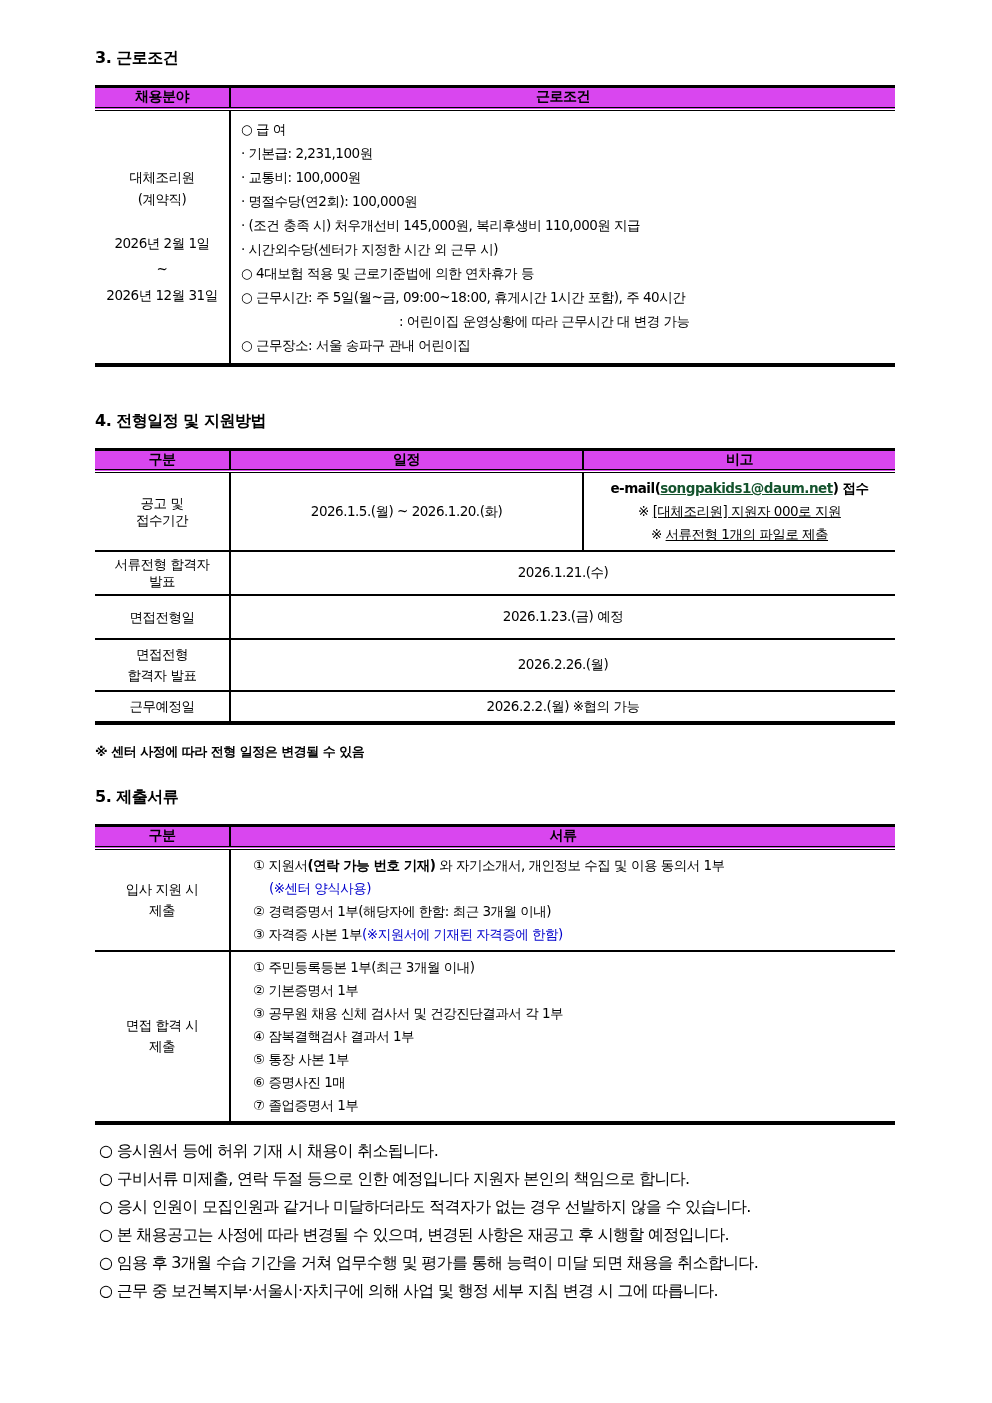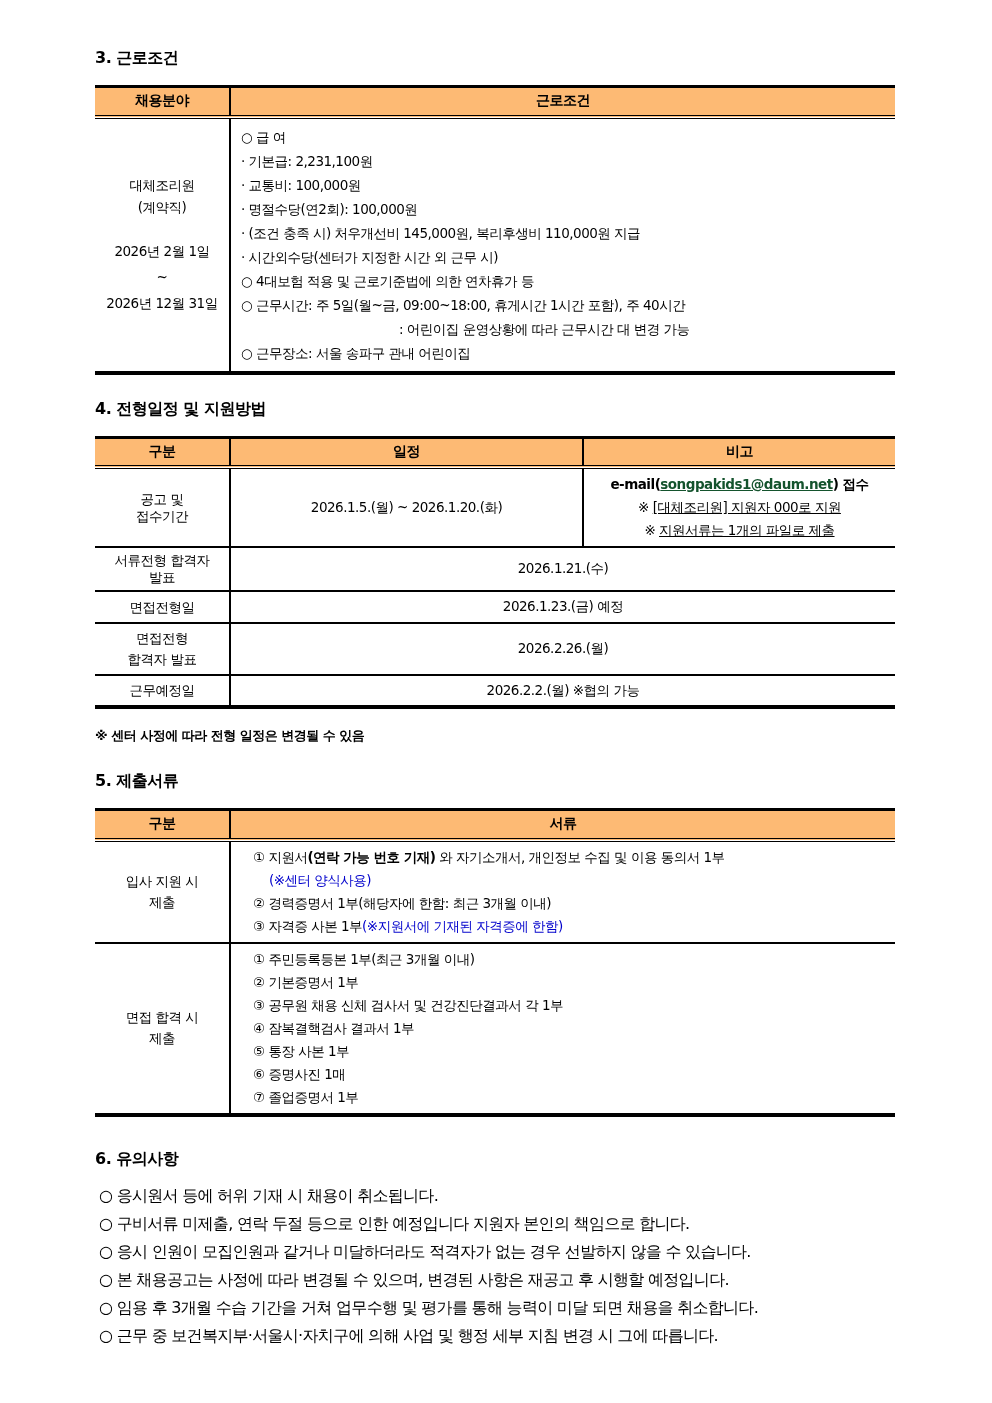--- a/index.html
+++ b/index.html
@@ -15,39 +15,39 @@
     position: absolute;
     left: 95px; top: 0;
     width: 800px;
   }
   .sec-heading {
     font-size: 16px;
     font-weight: bold;
     letter-spacing: -0.5px;
   }
   #h3 { margin-top: 48px; }
-  #h4 { margin-top: 24px; }
+  #h4 { margin-top: 44px; }
   #h5 { margin-top: 26px; }
   #h6 { margin-top: 32px; }
 
   table.doc-table {
     width: 100%;
     border-collapse: collapse;
     table-layout: fixed;
     border-top: 3px solid #000;
     border-bottom: 4px solid #000;
     margin-top: 16px;
     font-size: 13.5px;
     letter-spacing: -0.5px;
   }
   table.doc-table th {
-    background: #fdba74;
+    background: #d946ef;
     font-weight: bold;
     font-size: 14px;
-    height: 30px;
+    height: 22px;
     text-align: center;
     vertical-align: middle;
     border-bottom: 4px double #000;
   }
   table.doc-table td {
     vertical-align: middle;
   }
   .vline { border-right: 2px solid #000; }
   .rowline { border-bottom: 2px solid #000; }
 
@@ -73,21 +73,21 @@
   .remark-cell { text-align: center; padding: 4px 2px; }
   .remark-line { line-height: 23px; white-space: nowrap; }
   .remark-line.strong { font-weight: bold; }
   .u { text-decoration: underline; }
   a.email-link { color: #14532d; text-decoration: underline; font-weight: bold; cursor: pointer; }
   .blue { color: #0000cc; }
   .b { font-weight: bold; }
 
   .r1 td { height: 74px; }
   .r2 td { height: 36px; }
-  .r3 td { height: 32px; }
+  .r3 td { height: 44px; }
   .r4 td { height: 46px; }
   .r5 td { height: 32px; }
 
   
   .docs-cell { padding: 4px 4px 4px 22px; }
   .docs-line { line-height: 23px; white-space: nowrap; }
   .docs-line.indent2 { padding-left: 16px; }
 
   .schedule-note {
     margin-top: 18px;
@@ -163,21 +163,21 @@
     </tr>
     <tr class="r1">
       <td class="vline label-cell rowline">
         <div>공고 및</div>
         <div>접수기간</div>
       </td>
       <td class="vline center-cell rowline">2026.1.5.(월) ~ 2026.1.20.(화)</td>
       <td class="remark-cell rowline">
         <div class="remark-line strong"><span>e-mail(</span><a class="email-link">songpakids1@daum.net</a><span>) 접수</span></div>
         <div class="remark-line"><span>※ </span><span class="u">[대체조리원] 지원자 000로 지원</span></div>
-        <div class="remark-line"><span>※ </span><span class="u">지원서류는 1개의 파일로 제출</span></div>
+        <div class="remark-line"><span>※ </span><span class="u">서류전형 1개의 파일로 제출</span></div>
       </td>
     </tr>
     <tr class="r2">
       <td class="vline label-cell rowline">
         <div>서류전형 합격자</div>
         <div>발표</div>
       </td>
       <td class="center-cell rowline" colspan="2">2026.1.21.(수)</td>
     </tr>
     <tr class="r3">
@@ -235,21 +235,20 @@
         <div class="docs-line">③ 공무원 채용 신체 검사서 및 건강진단결과서 각 1부</div>
         <div class="docs-line">④ 잠복결핵검사 결과서 1부</div>
         <div class="docs-line">⑤ 통장 사본 1부</div>
         <div class="docs-line">⑥ 증명사진 1매</div>
         <div class="docs-line">⑦ 졸업증명서 1부</div>
       </td>
     </tr>
   </tbody>
     </table>
 
-  <div id="h6" class="sec-heading">6. 유의사항</div>
 
   <div class="notice-list">
     <div class="notice-line">○ 응시원서 등에 허위 기재 시 채용이 취소됩니다.</div>
     <div class="notice-line">○ 구비서류 미제출, 연락 두절 등으로 인한 예정입니다 지원자 본인의 책임으로 합니다.</div>
     <div class="notice-line">○ 응시 인원이 모집인원과 같거나 미달하더라도 적격자가 없는 경우 선발하지 않을 수 있습니다.</div>
     <div class="notice-line">○ 본 채용공고는 사정에 따라 변경될 수 있으며, 변경된 사항은 재공고 후 시행할 예정입니다.</div>
     <div class="notice-line">○ 임용 후 3개월 수습 기간을 거쳐 업무수행 및 평가를 통해 능력이 미달 되면 채용을 취소합니다.</div>
     <div class="notice-line">○ 근무 중 보건복지부·서울시·자치구에 의해 사업 및 행정 세부 지침 변경 시 그에 따릅니다.</div>
 
   </div>

